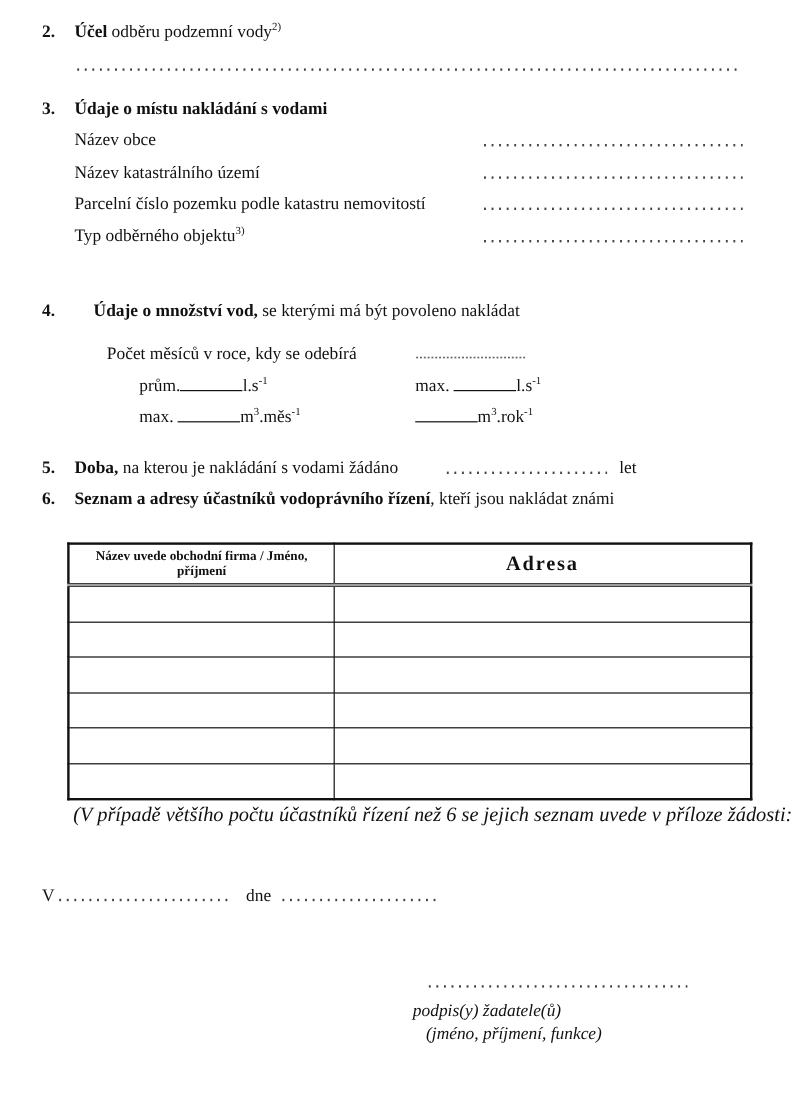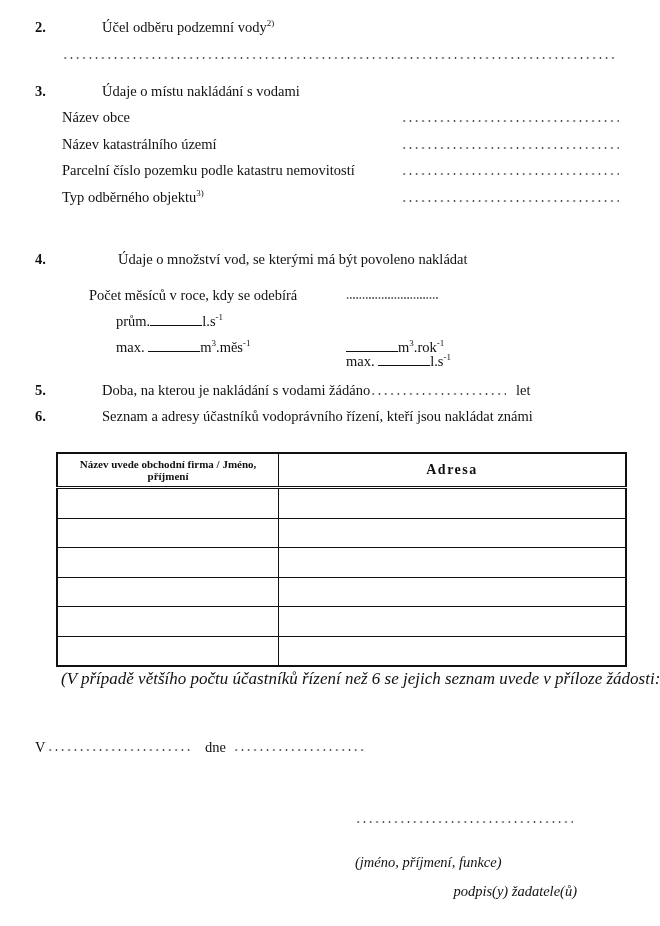--- a/index.html
+++ b/index.html
@@ -3,40 +3,40 @@
 <meta charset="utf-8">
 <style>
   html, body { margin: 0; padding: 0; background: #ffffff; }
   body {
     width: 660px; height: 926px; position: relative; overflow: hidden;
     font-family: "Liberation Serif", "DejaVu Serif", serif;
     color: #111111; font-size: 14.5px;
   }
   .abs { position: absolute; white-space: nowrap; line-height: 1; }
   .num { font-weight: bold; }
-  b, .b { font-weight: normal; margin-left: 40px; }
+  b, .b { font-weight: bold; }
   sup { font-size: 9px; vertical-align: 6px; line-height: 0; }
   .dots {
     position: absolute; height: 2px;
     background-image: radial-gradient(circle, #444 0.8px, transparent 1.1px);
     background-size: 6.3px 2px; background-repeat: repeat-x;
   }
   .dots.fine { background-size: 3.2px 2px; background-image: radial-gradient(circle, #555 0.6px, transparent 0.9px); }
   .uline { display: inline-block; border-bottom: 1px solid #111; height: 11px; vertical-align: baseline; }
   table.parts {
     position: absolute; left: 56px; top: 452px; width: 571px;
     border-collapse: collapse; border: 2.5px solid #111;
   }
   table.parts th, table.parts td { border: 1px solid #111; padding: 0; }
   table.parts th {
     height: 32px; font-size: 11px; font-weight: bold; text-align: center;
     line-height: 12px; border-bottom: 3px double #111;
   }
   table.parts th.c1 { width: 220px; }
-  table.parts th.c2 { letter-spacing: 1.5px; font-size: 14px; }
+  table.parts th.c2 { letter-spacing: 1.5px; font-size: 17px; }
   table.parts td { height: 28.5px; }
   .italic { font-style: italic; }
   .cb {
     display: inline-block; width: 11px; height: 11px; border: 1px solid #111;
     vertical-align: -1px; box-sizing: border-box; cursor: pointer;
   }
 </style>
 </head>
 <body>
 
@@ -74,21 +74,21 @@
   </span>
 </div>
 
 <div class="abs" style="left:89px; top:288px;">Počet měsíců v roce, kdy se odebírá</div>
 <div class="dots fine" style="left:346px; top:297px; width:92px;"></div>
 
 <div class="abs" style="left:116px; top:314px;">
   <span>prům.</span><span class="uline" style="width:52px;"></span><span>l.s</span><sup>-1</sup>
 </div>
 
-<div class="abs" style="left:346px; top:314px;margin-top:40px;">
+<div class="abs" style="left:346px; top:314px;">
   <span>max.</span> <span class="uline" style="width:52px;"></span><span>l.s</span><sup>-1</sup>
 </div>
 
 <div class="abs" style="left:116px; top:340px;">
   <span>max.</span> <span class="uline" style="width:52px;"></span><span>m</span><sup>3</sup><span>.měs</span><sup>-1</sup>
 </div>
 
 <div class="abs" style="left:346px; top:340px;">
   <span class="uline" style="width:52px;"></span><span>m</span><sup>3</sup><span>.rok</span><sup>-1</sup>
 </div>
@@ -151,14 +151,14 @@
   <span class="cb" style="margin-left:10px;"></span>
   <span style="margin-left:13px;">ne)</span>
 </div>
 
 <div class="abs" style="left:35px; top:740px;">V</div>
 <div class="dots" style="left:47px; top:749px; width:146px;"></div>
 <div class="abs" style="left:205px; top:740px;">dne</div>
 <div class="dots" style="left:233px; top:749px; width:134px;"></div>
 
 <div class="dots" style="left:355px; top:821px; width:218px;"></div>
-<div class="abs italic" style="left:359px; width:218px; text-align:right; top:836px;margin-top:48px;">podpis(y) žadatele(ů)</div>
+<div class="abs italic" style="left:344px; width:218px; text-align:left; top:836px;">podpis(y) žadatele(ů)</div>
 <div class="abs italic" style="left:355px; width:218px; top:855px;">(jméno, příjmení, funkce)</div>
 
 </body></html>

